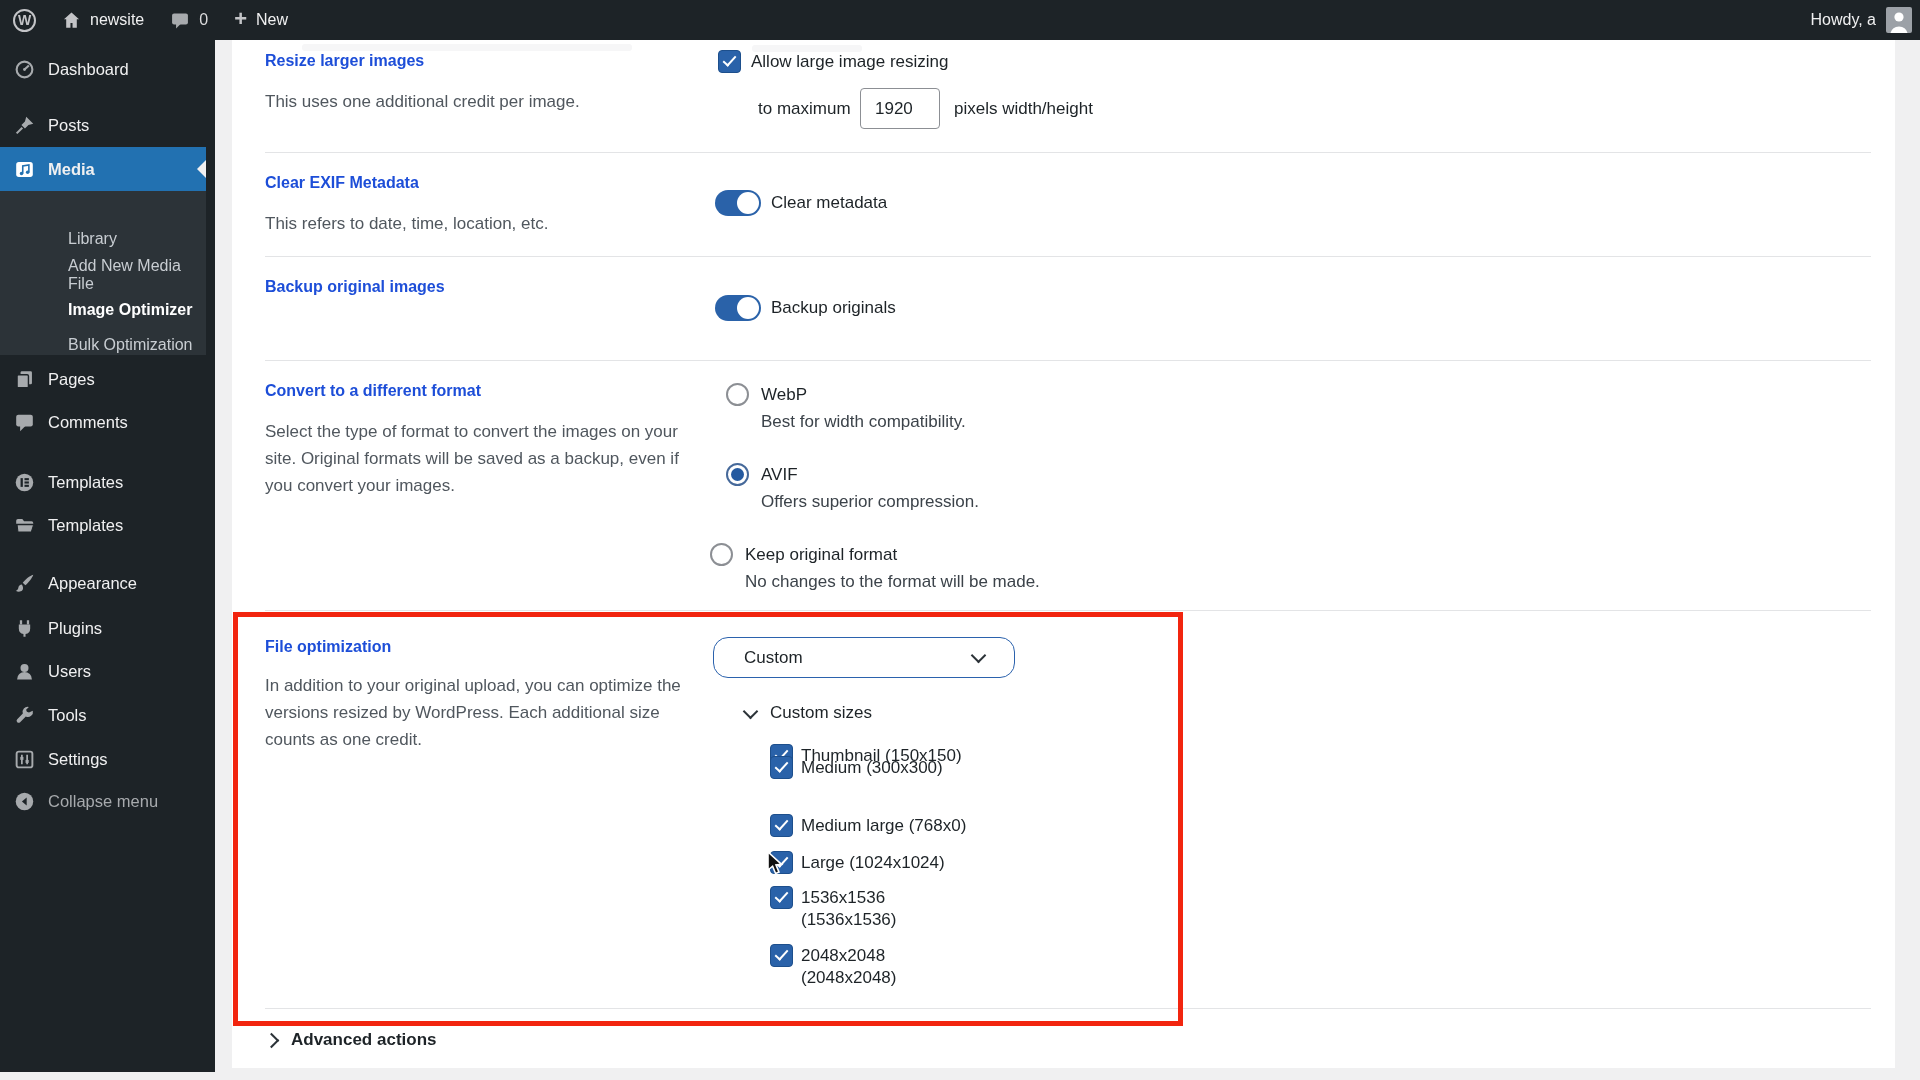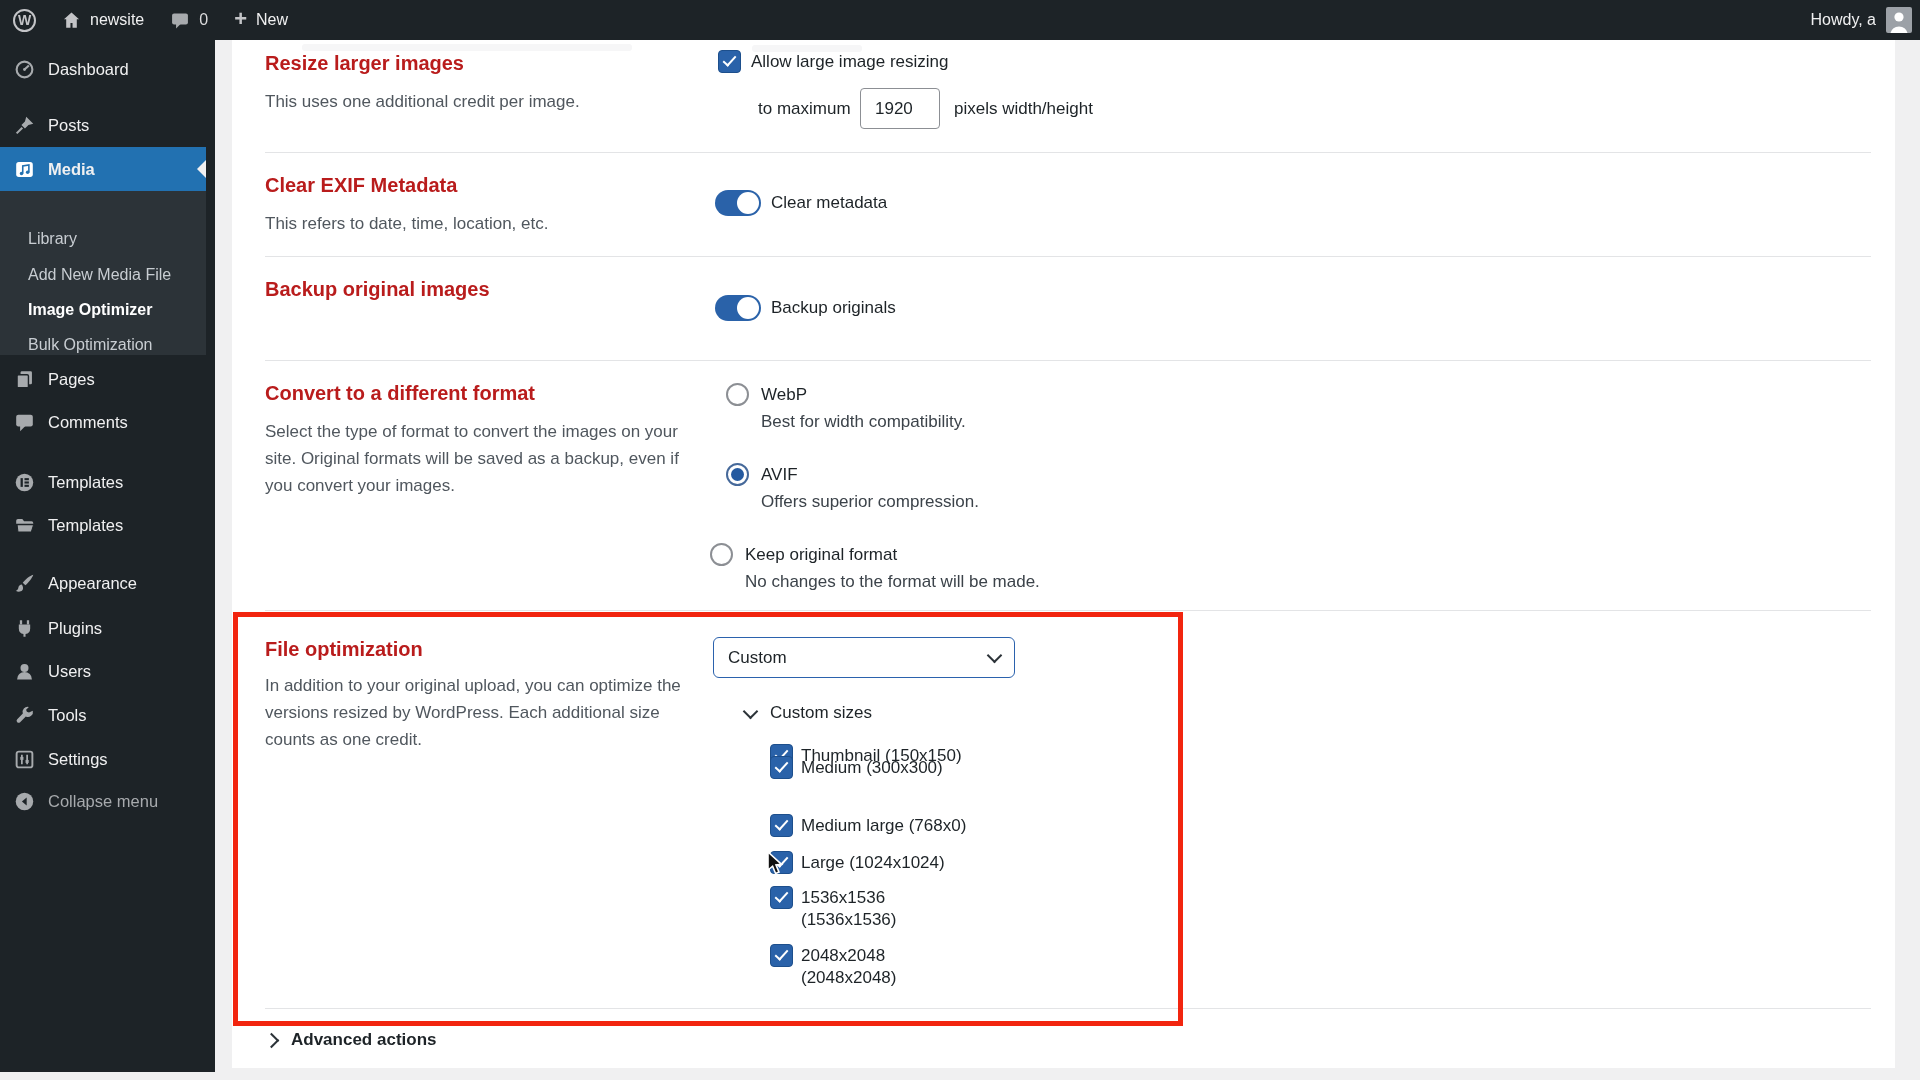--- a/index.html
+++ b/index.html
@@ -21,27 +21,27 @@
   
   #sidebar{position:absolute;left:0;top:32px;width:215px;height:1040px;background:#1d2327;z-index:30}
   .side-item{position:absolute;left:0;width:206px;height:43px;display:flex;align-items:center;
              padding-left:14px;box-sizing:border-box;gap:13px;color:#f0f0f1;font-size:16.5px;cursor:pointer}
   .side-item svg{flex:none}
   .side-item.active{background:#2271b1;height:44px;font-weight:bold}
   .side-item.active::after{content:"";position:absolute;right:0;top:50%;margin-top:-9px;
              border:9px solid transparent;border-right:9px solid #f0f0f1;border-left:0}
   #submenu{position:absolute;left:0;top:159px;width:206px;height:164px;background:#2c3338}
   .sub-item{position:absolute;left:0;width:206px;height:36px;display:flex;align-items:center;
-            padding-left:28px;box-sizing:border-box;color:#c8cdd2;font-size:16px;cursor:pointer}
+            padding-left:68px;box-sizing:border-box;color:#c8cdd2;font-size:16px;cursor:pointer}
   .sub-item.active{color:#ffffff;font-weight:bold}
   .collapse{color:#a7aaad}
 
   
   #card{position:absolute;left:232px;top:40px;width:1663px;height:1028px;background:#ffffff;z-index:10}
-  .title{position:absolute;font-weight:bold;font-size:20px;color:#b91c1c;white-space:nowrap}
+  .title{position:absolute;font-weight:bold;font-size:16px;color:#1d4ed8;white-space:nowrap}
   .desc{position:absolute;font-size:17px;color:#50575e;line-height:27px}
   .lbl{font-size:17px;color:#1d2327;white-space:nowrap}
   .divider{position:absolute;left:33px;width:1606px;height:1px;background:#e3e4e6}
   .ghost{position:absolute;height:7px;background:#f6f6f7;border-radius:3px}
 
   .cb{width:23px;height:23px;background:#2a62a9;border:1px solid #1d4f8c;border-radius:4px;
       position:relative;flex:none;box-sizing:border-box;cursor:pointer}
   .cb::after{content:"";position:absolute;left:7px;top:2px;width:5px;height:11px;border:solid #fff;
       border-width:0 2.5px 2.5px 0;transform:rotate(42deg)}
   .toggle{width:46px;height:26px;border-radius:13px;background:#2a62a9;position:relative;flex:none;cursor:pointer}
@@ -53,22 +53,22 @@
 
   .hrow{position:absolute;display:flex;align-items:center;gap:10px}
   .vopt{position:absolute;display:flex;align-items:flex-start;gap:12px}
   .vopt .txt .lbl{display:block;line-height:22px;margin-top:1px}
   .vopt .txt .sub{display:block;font-size:17px;color:#3c434a;line-height:22px;margin-top:5px}
 
   .num-input{position:absolute;left:628px;top:48px;width:80px;height:41px;border:1px solid #8c8f94;
       border-radius:4px;font-size:17px;color:#1d2327;padding:0 0 0 14px;box-sizing:border-box;
       font-family:inherit;background:#fff}
   .select{position:absolute;left:481px;top:597px;width:302px;height:41px;border:1.5px solid #2b62ad;
-      border-radius:6px;background:#fff;display:flex;align-items:center;box-sizing:border-box;
-      padding:0 14px;font-size:17px;color:#1d2327;cursor:pointer}
+      border-radius:15px;background:#fff;display:flex;align-items:center;box-sizing:border-box;
+      padding:0 30px;font-size:17px;color:#1d2327;cursor:pointer}
   .select .chev{margin-left:auto;margin-top:-4px}
   .chev{display:inline-block;width:9px;height:9px;border-right:2.5px solid #2c3338;border-bottom:2.5px solid #2c3338;flex:none}
   .chev.down{transform:rotate(45deg)}
   .chev.right{transform:rotate(-45deg)}
   .size-row{position:absolute;display:flex;align-items:flex-start;gap:8px}
   .size-label{font-size:17px;color:#1d2327;line-height:22px;white-space:pre-line;padding-top:1px}
 
   #red-rect{position:absolute;left:233px;top:612px;width:950px;height:414px;border:5px solid #f2250f;
       box-sizing:border-box;z-index:35;pointer-events:none}
   #cursor{position:absolute;left:767px;top:851px;z-index:50;pointer-events:none}

